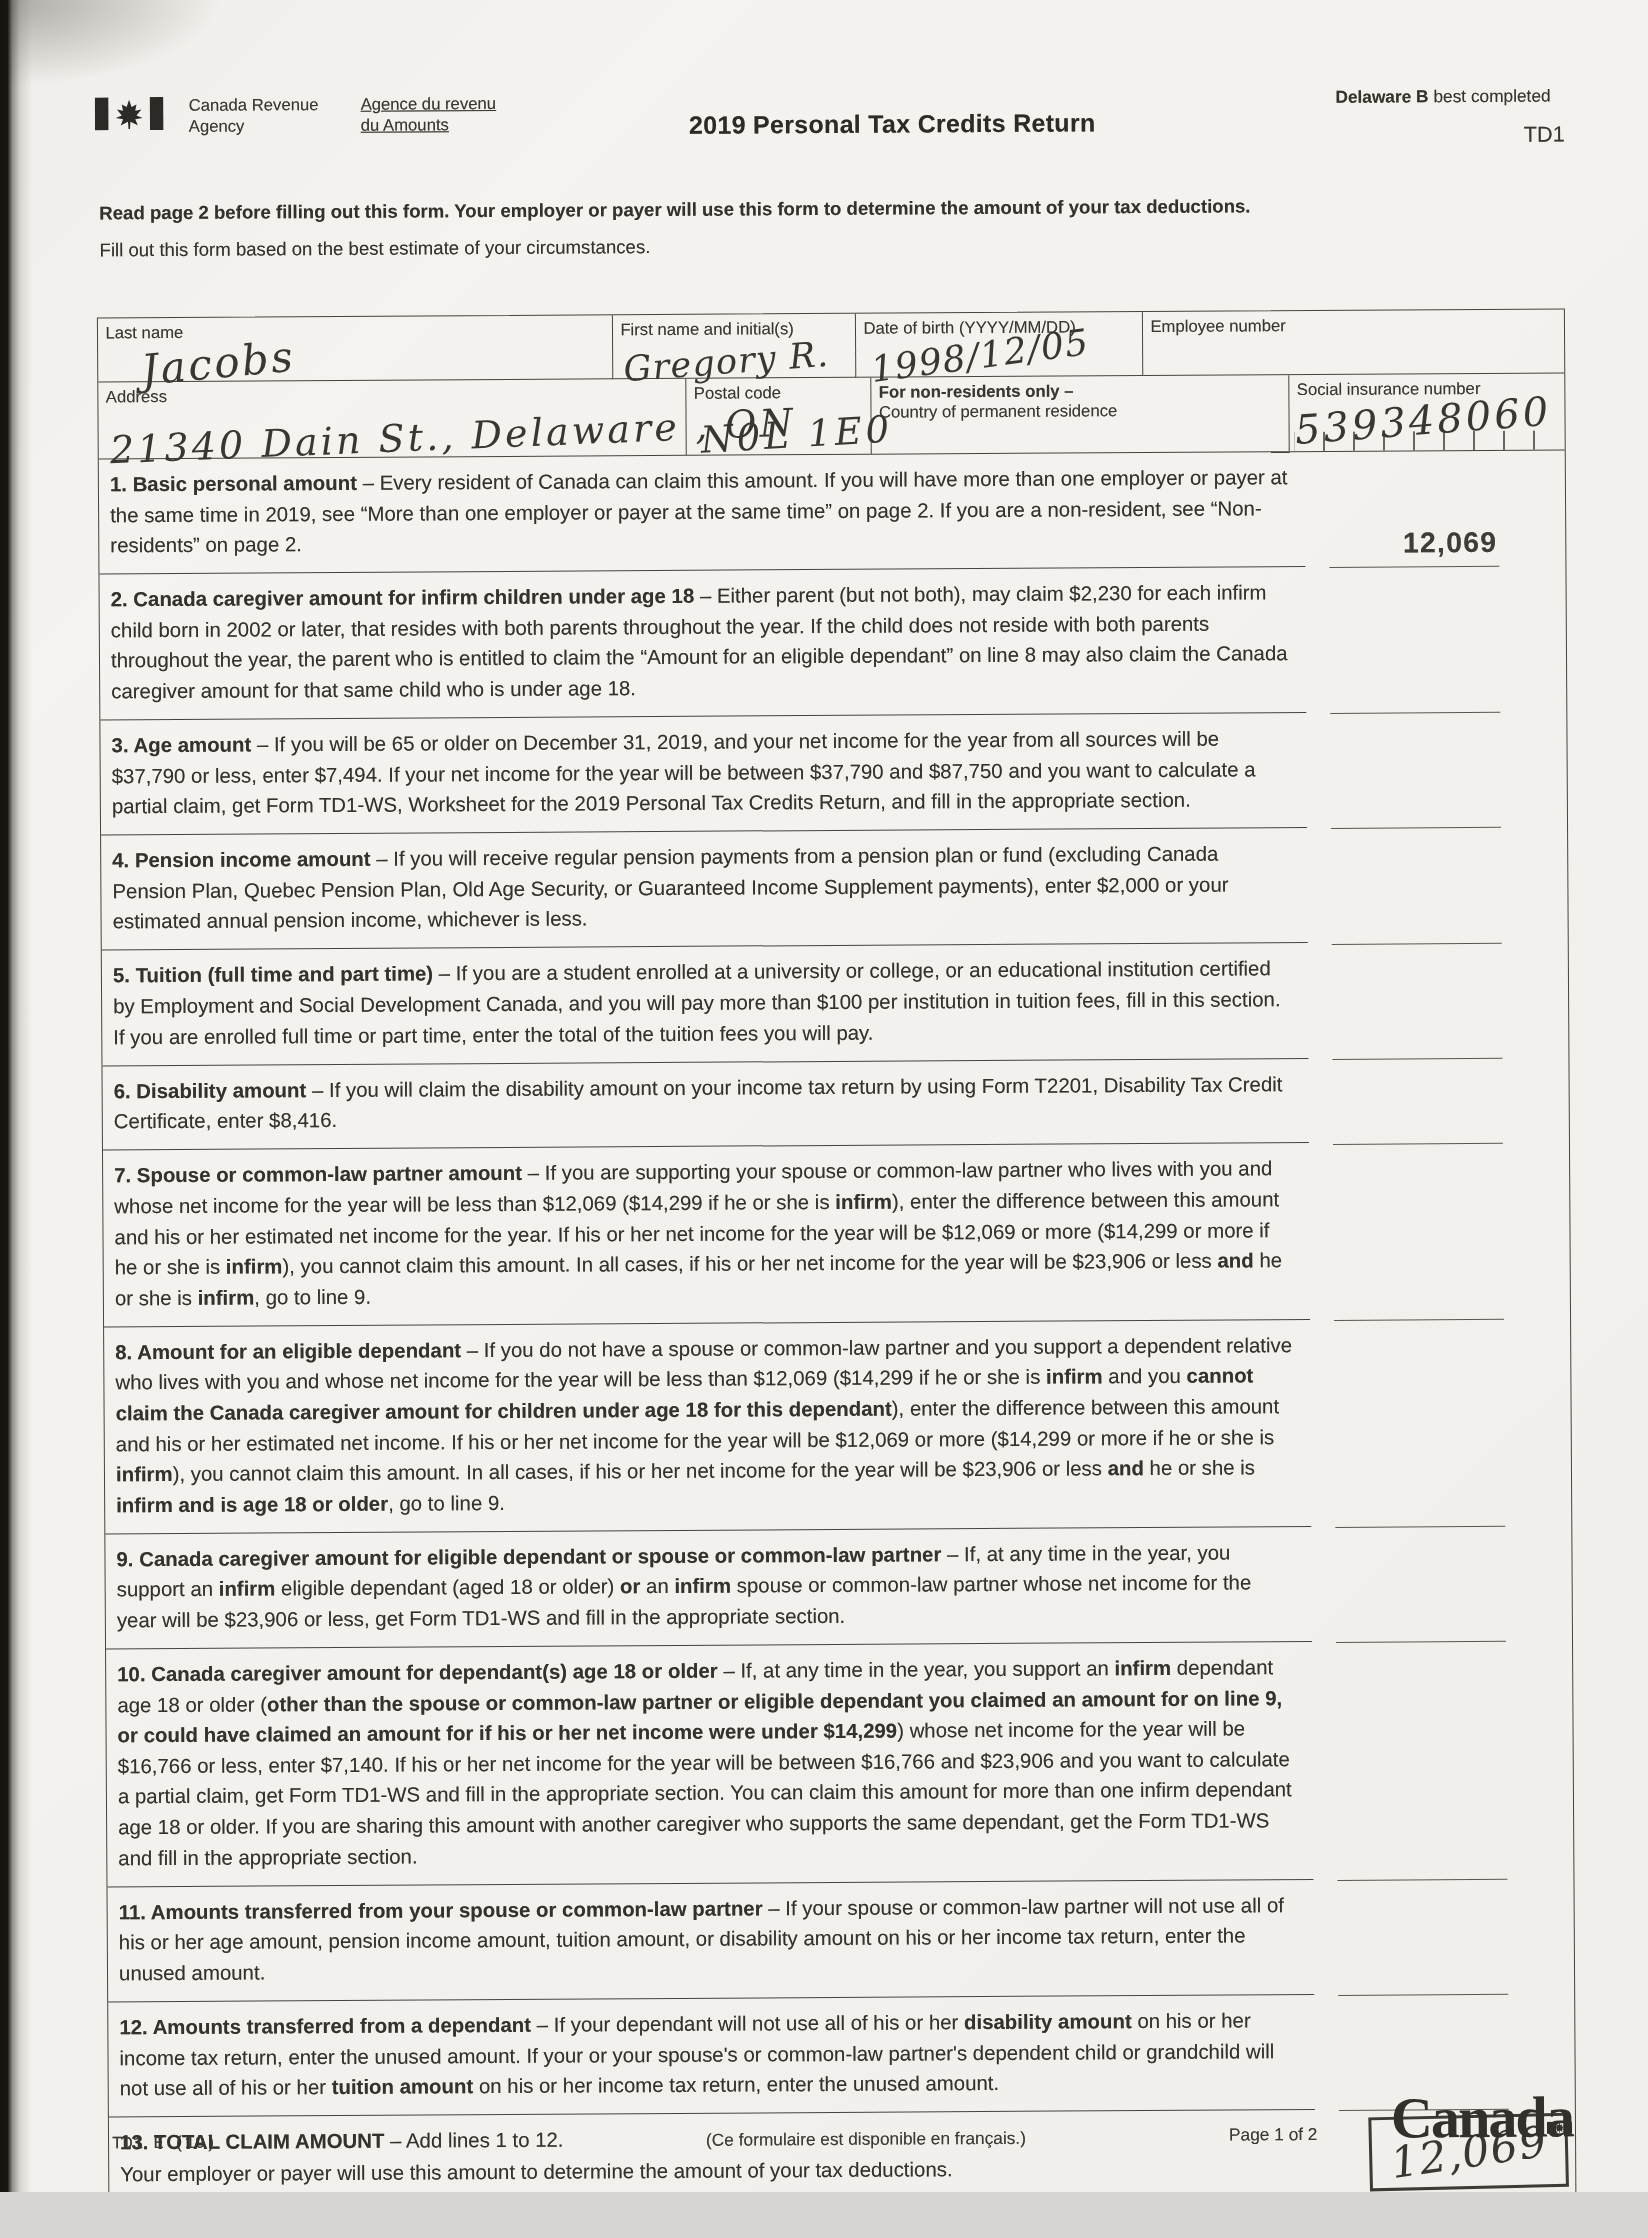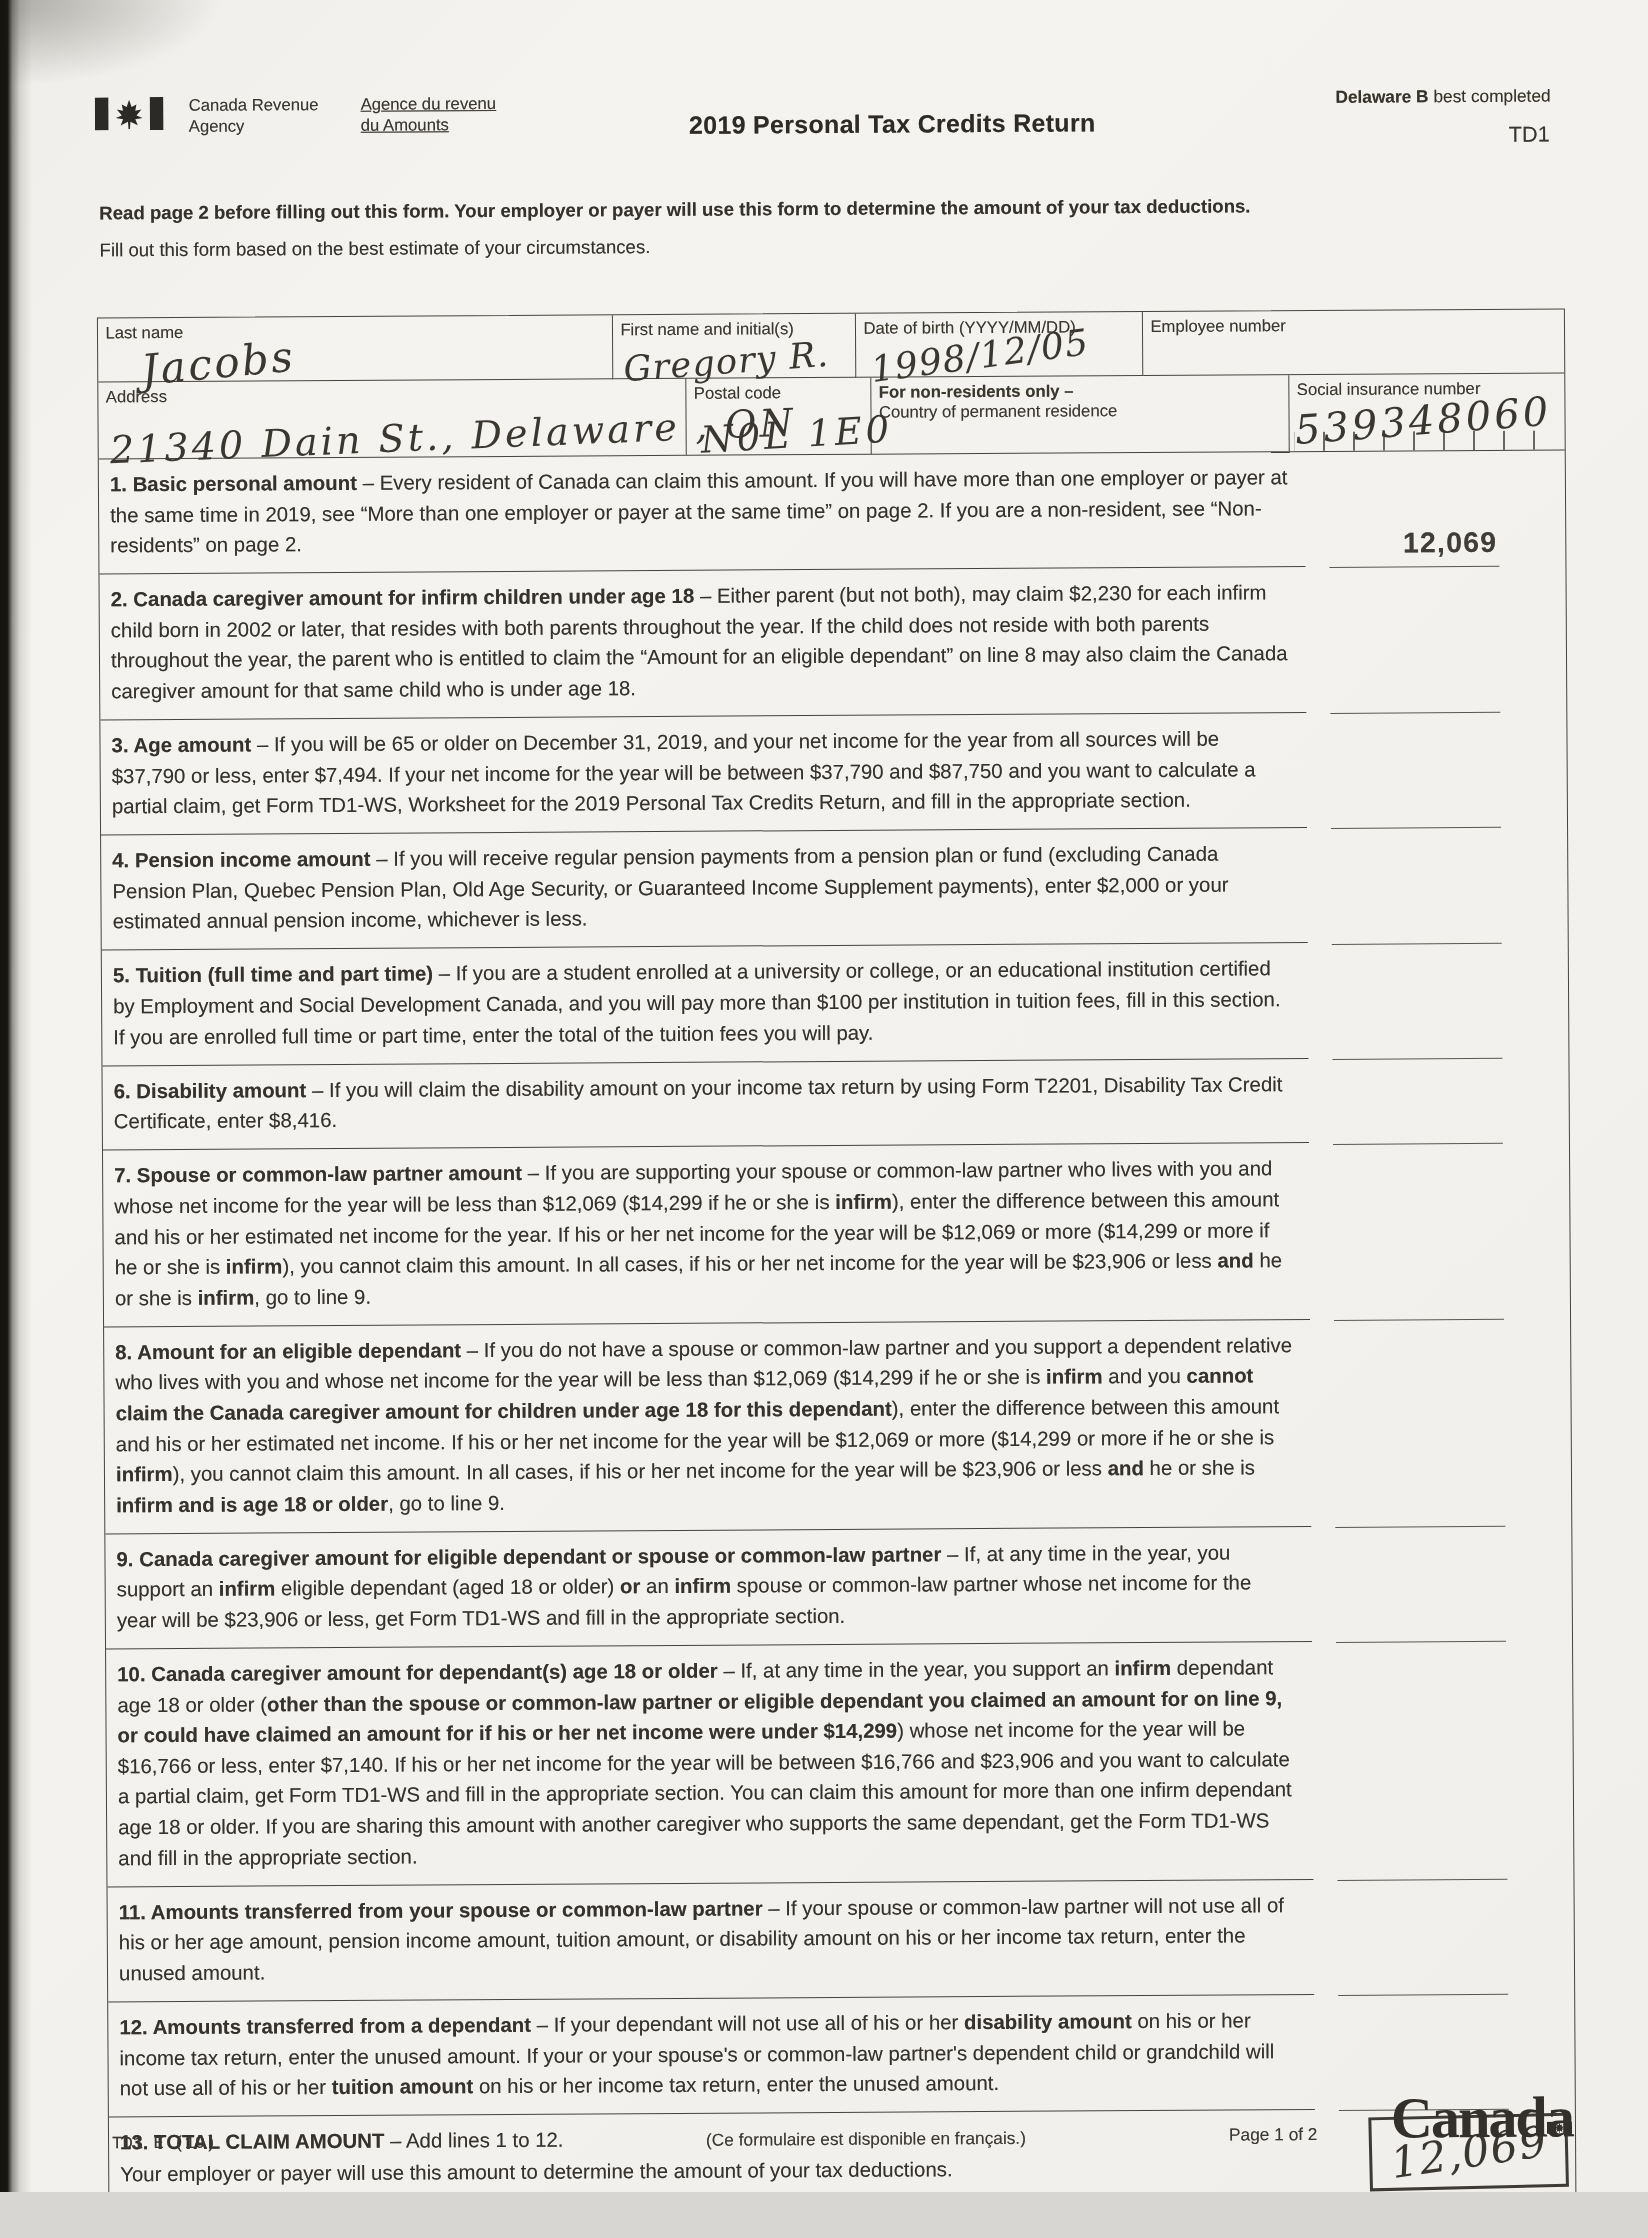--- a/index.html
+++ b/index.html
@@ -17,21 +17,21 @@
   .soft { text-shadow:0 0 0.6px rgba(55,52,46,.45); }
   .b { font-weight:bold; }
 
   
   .flag-logo { position:absolute; left:100px; top:93px; width:69px; height:33px; }
   .agency-en { position:absolute; left:194px; top:92px; font-size:16.7px; line-height:1.25; color:#3a3732; }
   .agency-fr { position:absolute; left:366px; top:92px; font-size:16.7px; line-height:1.25; color:#3a3732;text-decoration:underline; }
   .form-title { position:absolute; left:557px; top:110px; width:681px; text-align:center;
     font-size:25px; font-weight:bold; letter-spacing:0.3px; color:#2e2b27; }
   .protected { position:absolute; right:92px; top:90px; font-size:17.3px; color:#363329; }
-  .td1 { position:absolute; right:93px; top:126px; font-size:21.7px; color:#3a3733; }
+  .td1 { position:absolute; right:78px; top:126px; font-size:21.7px; color:#3a3733; }
 
   
   .intro { position:absolute; left:104px; top:198px; width:1331px; font-size:18.6px; color:#35322d; }
   .intro .l1 { font-weight:bold; }
   .intro .l2 { margin-top:15px; font-weight:normal; }
 
   
   .form-box { position:absolute; left:101px; top:313px; width:1468px;
     border:1.9px solid #47443f; border-bottom-width:3.1px; background:transparent; }
 

